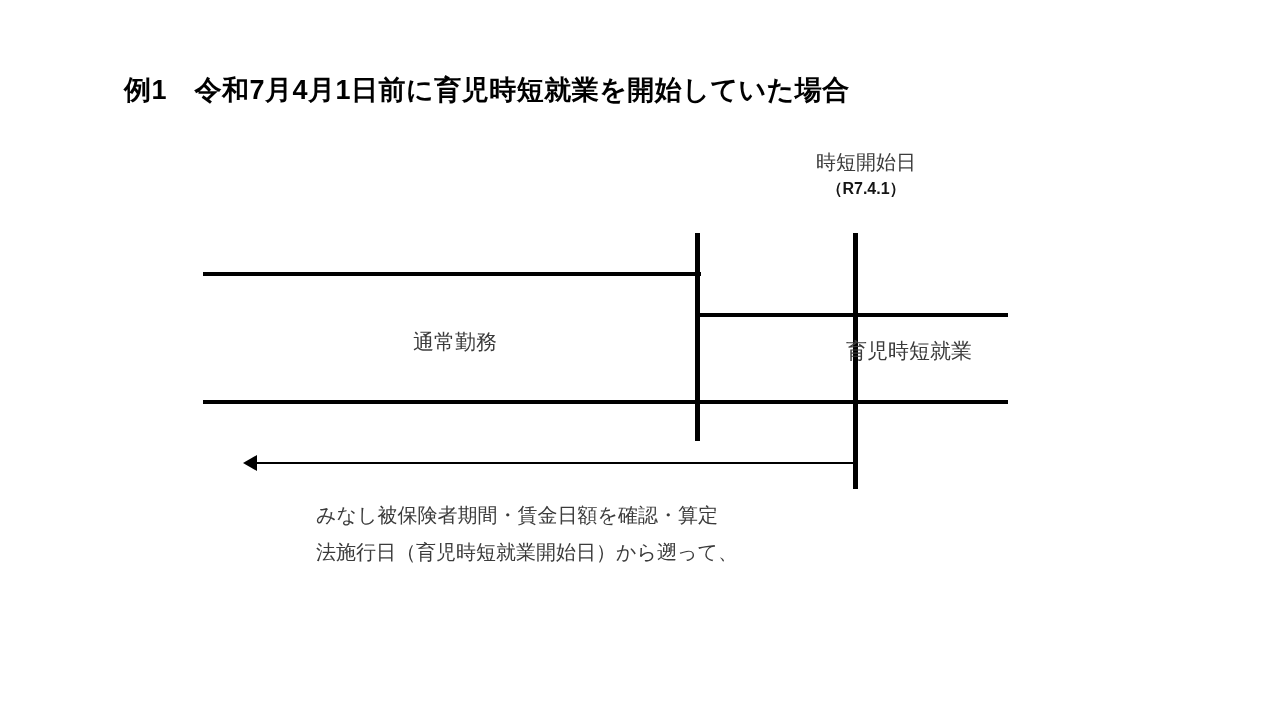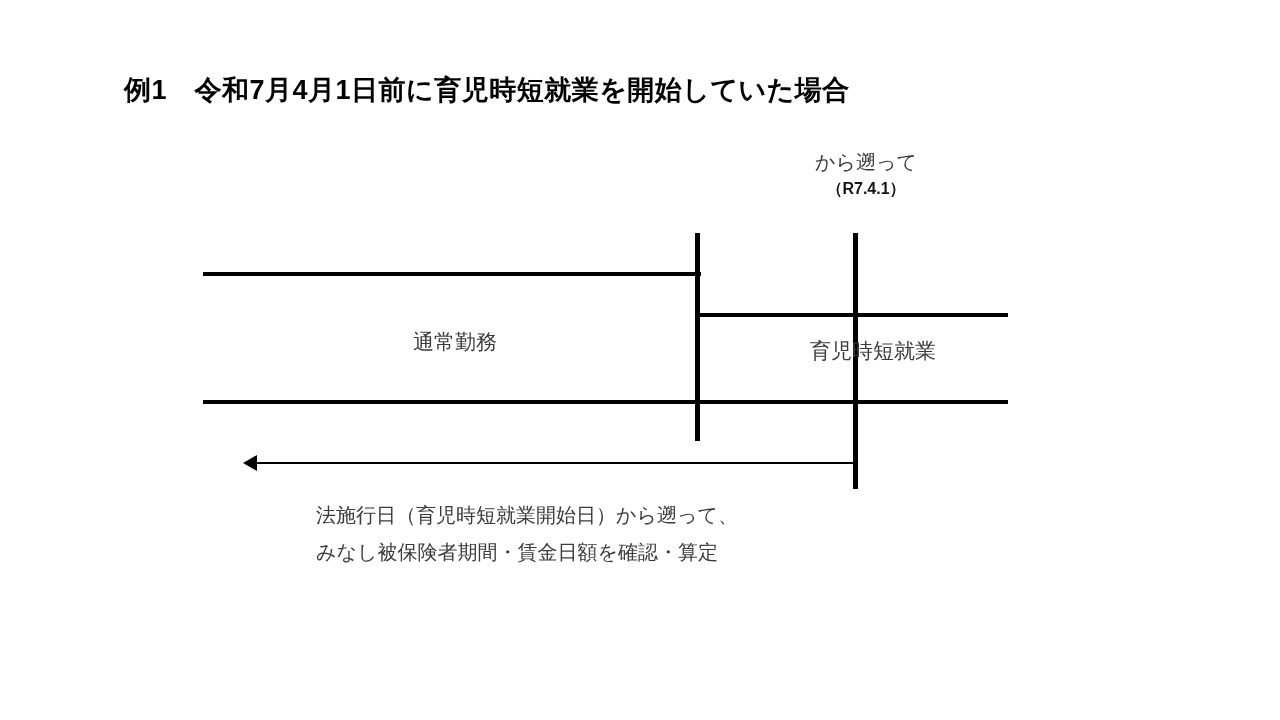--- a/index.html
+++ b/index.html
@@ -71,21 +71,21 @@
     color: #3b3b3b;
     white-space: nowrap;
     line-height: 1.0;
   }
   .band-label.normal-work {
     left: 413px;
     top: 331px;
     text-align: right;
   }
   .band-label.short-work {
-    left: 810px;
+    left: 846px;
     top: 340px;
   }
 
   
   .stroke {
     position: absolute;
     background: #000000;
   }
   
   .rule-top-left  { left: 203px; top: 272px; width: 498px; height: 4px; }
@@ -133,35 +133,35 @@
 </style>
 </head>
 <body>
 
 <div id="stage">
 
   <div class="title">例1　令和7月4月1日前に育児時短就業を開始していた場合</div>
 
 
   <div class="marker-label houshikou">
-    <span>から遡って</span>
+    <span>時短開始日</span>
     <span class="line2">（R7.4.1）</span>
   </div>
 
   <div class="stroke rule-top-left"></div>
   <div class="stroke rule-mid-right"></div>
   <div class="stroke rule-bottom"></div>
 
   <div class="stroke v-tanjikai"></div>
   <div class="stroke v-houshikou"></div>
 
   <div class="band-label normal-work">通常勤務</div>
   <div class="band-label short-work">育児時短就業</div>
 
   <div class="arrow-line"></div>
   <div class="arrow-head"></div>
 
   <div class="caption">
+    <span>みなし被保険者期間・賃金日額を確認・算定</span>
     <span>法施行日（育児時短就業開始日）から遡って、</span>
-    <span>みなし被保険者期間・賃金日額を確認・算定</span>
   </div>
 
 </div>
 
 </body></html>

